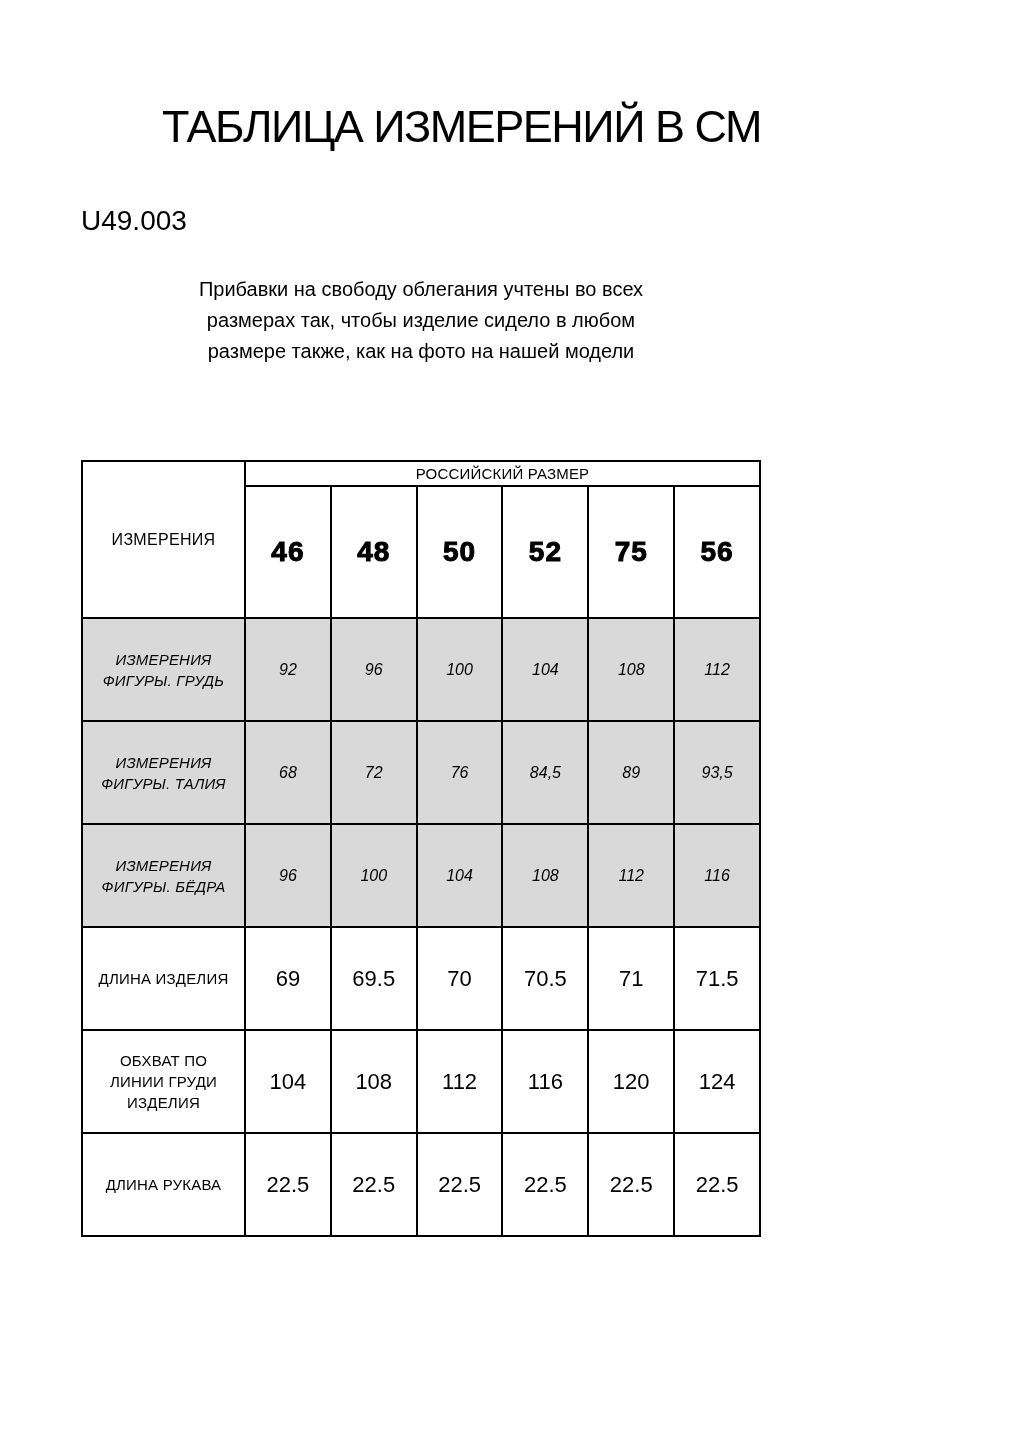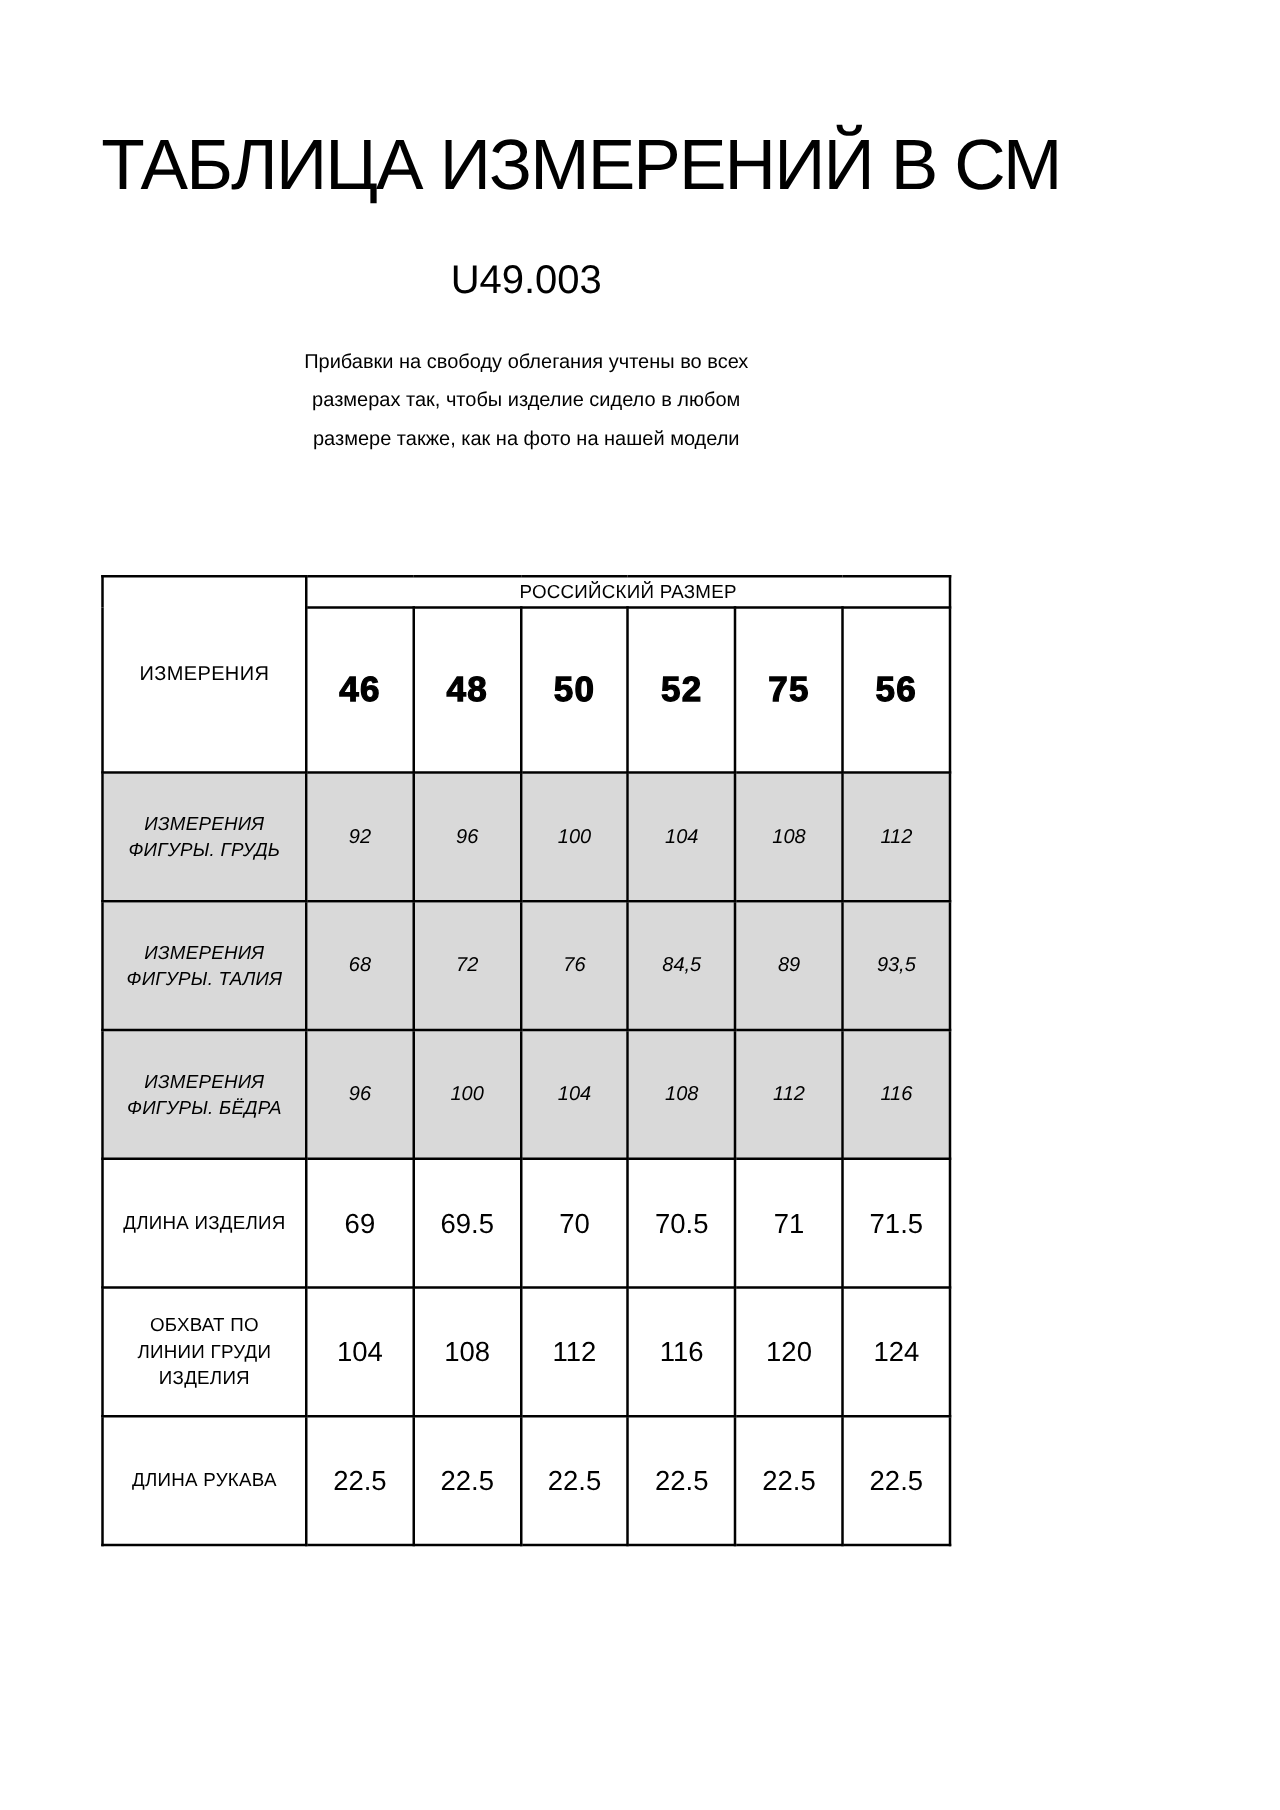--- a/index.html
+++ b/index.html
@@ -6,34 +6,34 @@
   html, body { margin: 0; padding: 0; }
   body {
     width: 1024px; height: 1448px;
     position: relative;
     background: #ffffff;
     color: #000000;
     font-family: "Liberation Sans", sans-serif;
   }
   .title {
     position: absolute; top: 104px; left: 81px; width: 680px;
-    text-align: center;
-    font-size: 57px; line-height: 1;
+    text-align: right;
+    font-size: 45px; line-height: 1;
     letter-spacing: -1.5px;
     white-space: nowrap;
   }
   .code {
     position: absolute; top: 207px; left: 81px; width: 680px;
-    text-align: center;
-    font-size: 32px; line-height: 1;
+    text-align: left;
+    font-size: 28px; line-height: 1;
   }
   .note {
     position: absolute; top: 274px; left: 81px; width: 680px;
     text-align: center;
-    font-size: 16px; line-height: 31px;
+    font-size: 20px; line-height: 31px;
     white-space: pre-line;
   }
   table.meas {
     position: absolute; top: 460px; left: 81px;
     width: 680px;
     border-collapse: collapse;
     table-layout: fixed;
   }
   table.meas td {
     border: 2px solid #000;

